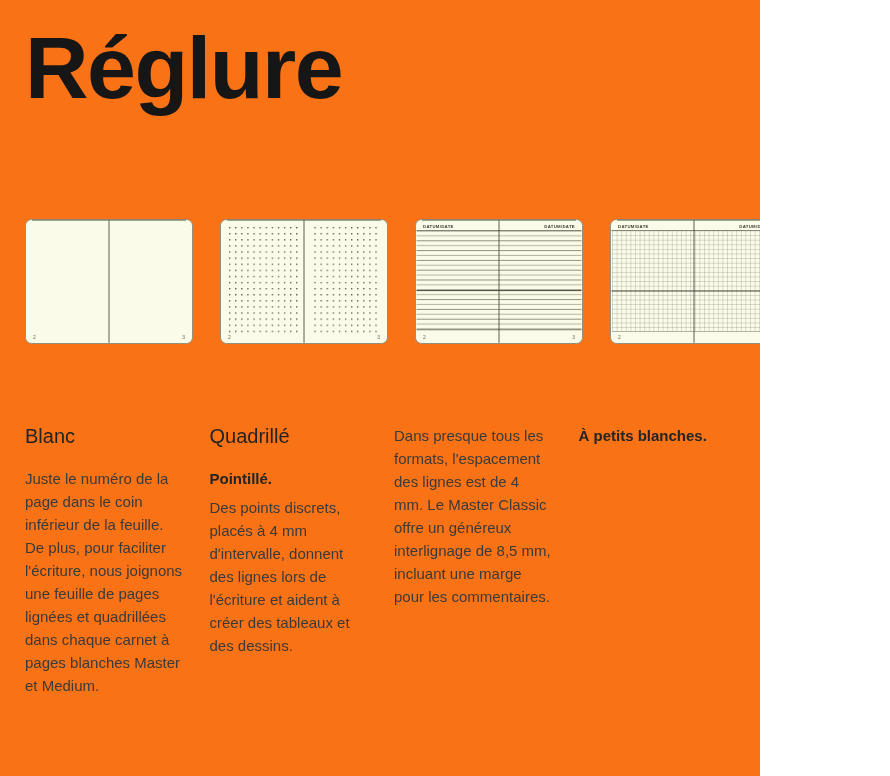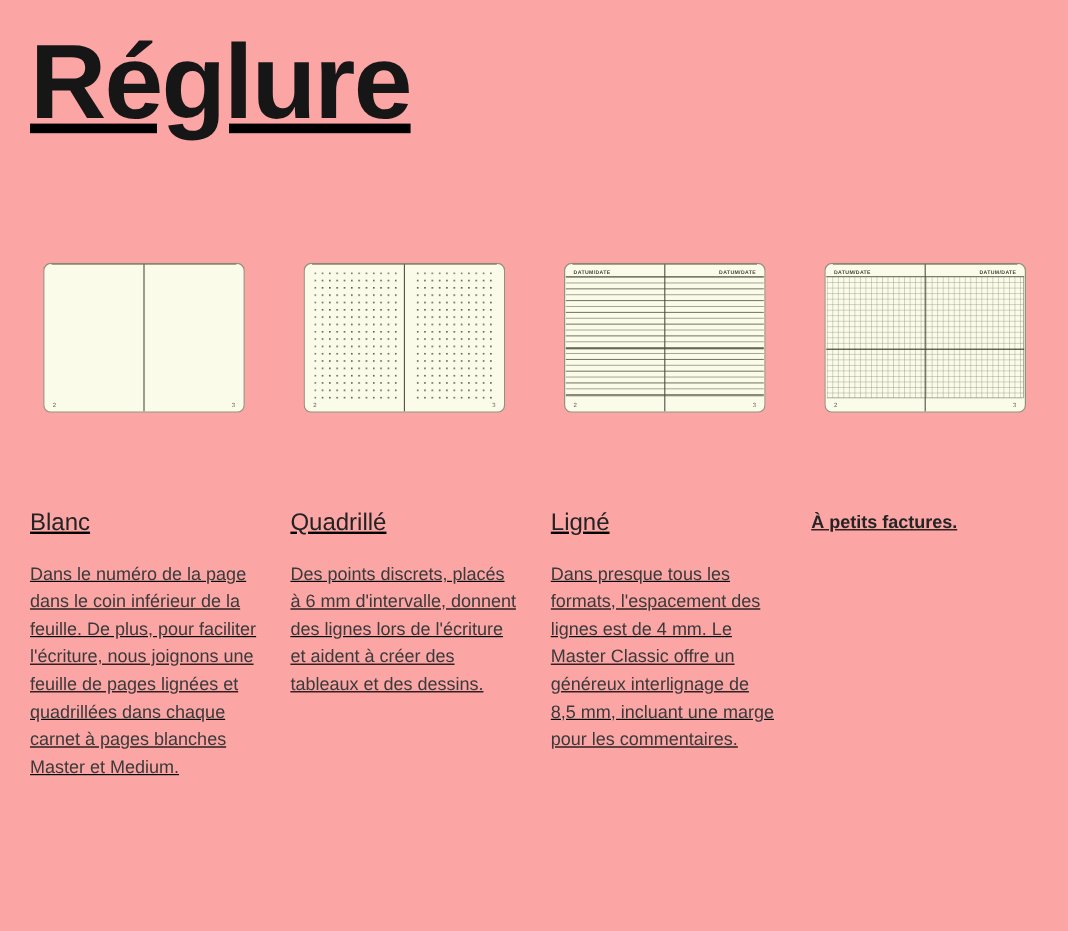--- a/index.html
+++ b/index.html
@@ -2,27 +2,26 @@
 <html><head>
 <meta charset="utf-8">
 <style>
   html, body {
     margin: 0;
     padding: 0;
     background: #ffffff;
     font-family: "Liberation Sans", sans-serif;
   }
   .page {
-    width: 890px;
+    width: 760px;
     height: 776px;
     box-sizing: border-box;
     padding: 24px 24px 0 25px;
     overflow: hidden;
-    background: #fca5a5;
-    text-decoration: underline;
+    background: #f97316;
   }
   h1.page-title {
     font-size: 88px;
     line-height: 88px;
     font-weight: 700;
     letter-spacing: -1.5px;
     color: #161616;
     margin: 0 0 107px 0;
   }
   .grid-row {
@@ -140,32 +139,32 @@
         <text x="160" y="120" font-size="5" fill="#6a695b" text-anchor="end">3</text>
       </svg>
     </div>
 
   </div>
 
   <div class="grid-row texts-row">
 
     <div class="col">
       <h2 class="col-heading">Blanc</h2>
-      <p class="col-body">Dans le numéro de la page dans le coin inférieur de la feuille. De plus, pour faciliter l'écriture, nous joignons une feuille de pages lignées et quadrillées dans chaque carnet à pages blanches Master et Medium.</p>
+      <p class="col-body">Juste le numéro de la page dans le coin inférieur de la feuille. De plus, pour faciliter l'écriture, nous joignons une feuille de pages lignées et quadrillées dans chaque carnet à pages blanches Master et Medium.</p>
     </div>
 
     <div class="col">
       <h2 class="col-heading">Quadrillé</h2>
-      <p class="col-body">Des points discrets, placés à 6 mm d'intervalle, donnent des lignes lors de l'écriture et aident à créer des tableaux et des dessins.</p>
+      <p class="col-subtitle">Pointillé.</p>
+      <p class="col-body">Des points discrets, placés à 4 mm d'intervalle, donnent des lignes lors de l'écriture et aident à créer des tableaux et des dessins.</p>
     </div>
 
     <div class="col">
-      <h2 class="col-heading">Ligné</h2>
       <p class="col-body">Dans presque tous les formats, l'espacement des lignes est de 4 mm. Le Master Classic offre un généreux interlignage de 8,5 mm, incluant une marge pour les commentaires.</p>
     </div>
 
     <div class="col">
-      <p class="col-subtitle">À petits factures.</p>
+      <p class="col-subtitle">À petits blanches.</p>
     </div>
 
   </div>
 
 </div>
 
 </body></html>

